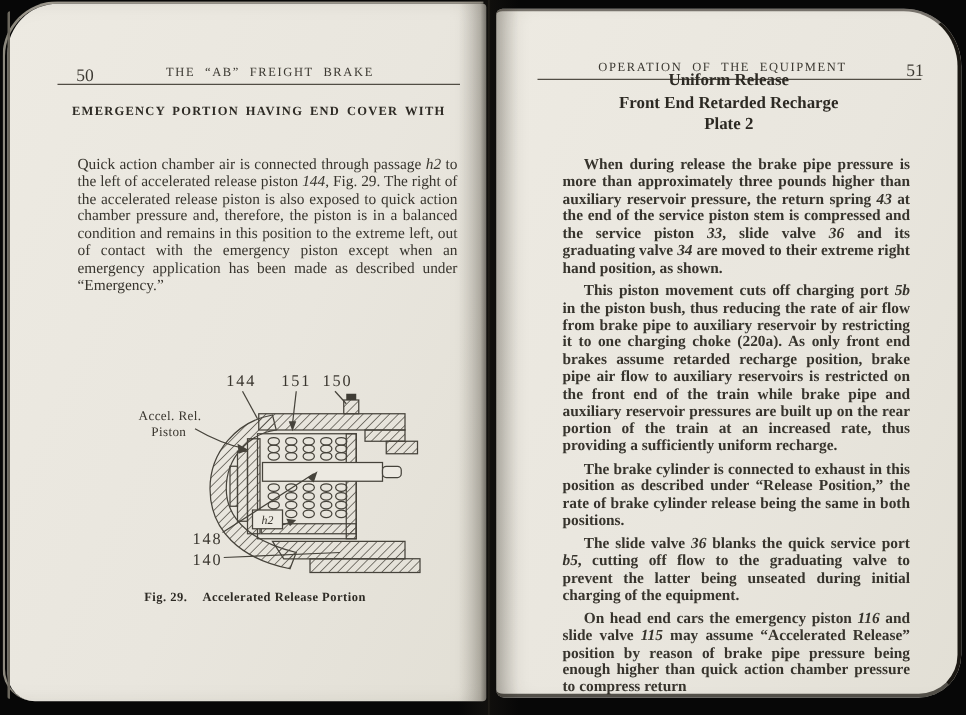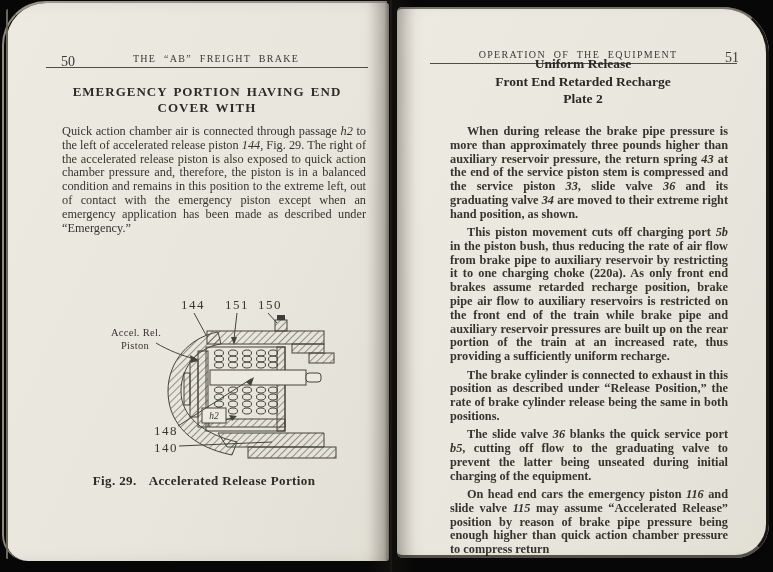--- a/index.html
+++ b/index.html
@@ -26,33 +26,33 @@
   .edge-tl{position:absolute;left:2px;top:1px;width:385px;height:560px;border-radius:44px 0 0 26px;
     border-left:2px solid #8d897e;border-top:2px solid #9b968b;pointer-events:none;}
   .gutter{position:absolute;left:367px;top:0;width:48px;height:572px;pointer-events:none;z-index:6;
     background:linear-gradient(90deg,rgba(55,50,40,0) 0%,rgba(55,50,40,.16) 36%,rgba(28,25,20,.5) 48%,#221f19 50%,rgba(28,25,20,.42) 53%,rgba(55,50,40,.14) 64%,rgba(55,50,40,0) 100%);}
 
   .runhead-title{position:absolute;font-size:10px;letter-spacing:1.3px;word-spacing:4px;color:#3c3932;text-align:center;}
   .pagenum{position:absolute;font-size:14px;color:#3c3932;}
   .rule{position:absolute;height:1px;background:#514d44;}
 
   .lp-heading{position:absolute;left:40px;width:322px;text-align:center;font-weight:bold;
-    font-size:13px;letter-spacing:1px;word-spacing:2px;color:#2e2b25;}
+    font-size:10px;letter-spacing:1px;word-spacing:2px;color:#2e2b25;}
   .rp-heading{position:absolute;left:35px;width:302px;text-align:center;font-weight:bold;
     font-size:13.5px;line-height:17.5px;color:#2c2923;}
 
   .bodytext{font-size:12.3px;line-height:13.8px;text-align:justify;color:var(--ink);}
   .bodytext p{margin:0 0 4.5px;text-indent:17px;font-weight:bold;}
   .lp-para{position:absolute;left:56px;top:122px;width:304px;}
   .rp-paras{position:absolute;left:53px;top:118px;width:278px;}
   .it{font-style:italic;}
 
   .figwrap{position:absolute;left:100px;top:286px;width:233px;height:186px;}
   .fig-caption{position:absolute;left:28px;top:470px;width:340px;text-align:center;
-    font-weight:bold;font-size:13px;letter-spacing:.4px;color:#2e2b25;}
+    font-weight:bold;font-size:10px;letter-spacing:.4px;color:#2e2b25;}
   .cap-title{margin-left:12px;}
 
   svg text{fill:#3a362f;}
   .figlabel{font-size:13px;letter-spacing:1.5px;}
   .figlabel-sm{font-size:10.5px;letter-spacing:.3px;}
   .figlabel-it{font-size:9.5px;font-style:italic;}
 </style>
 </head>
 <body>
 

